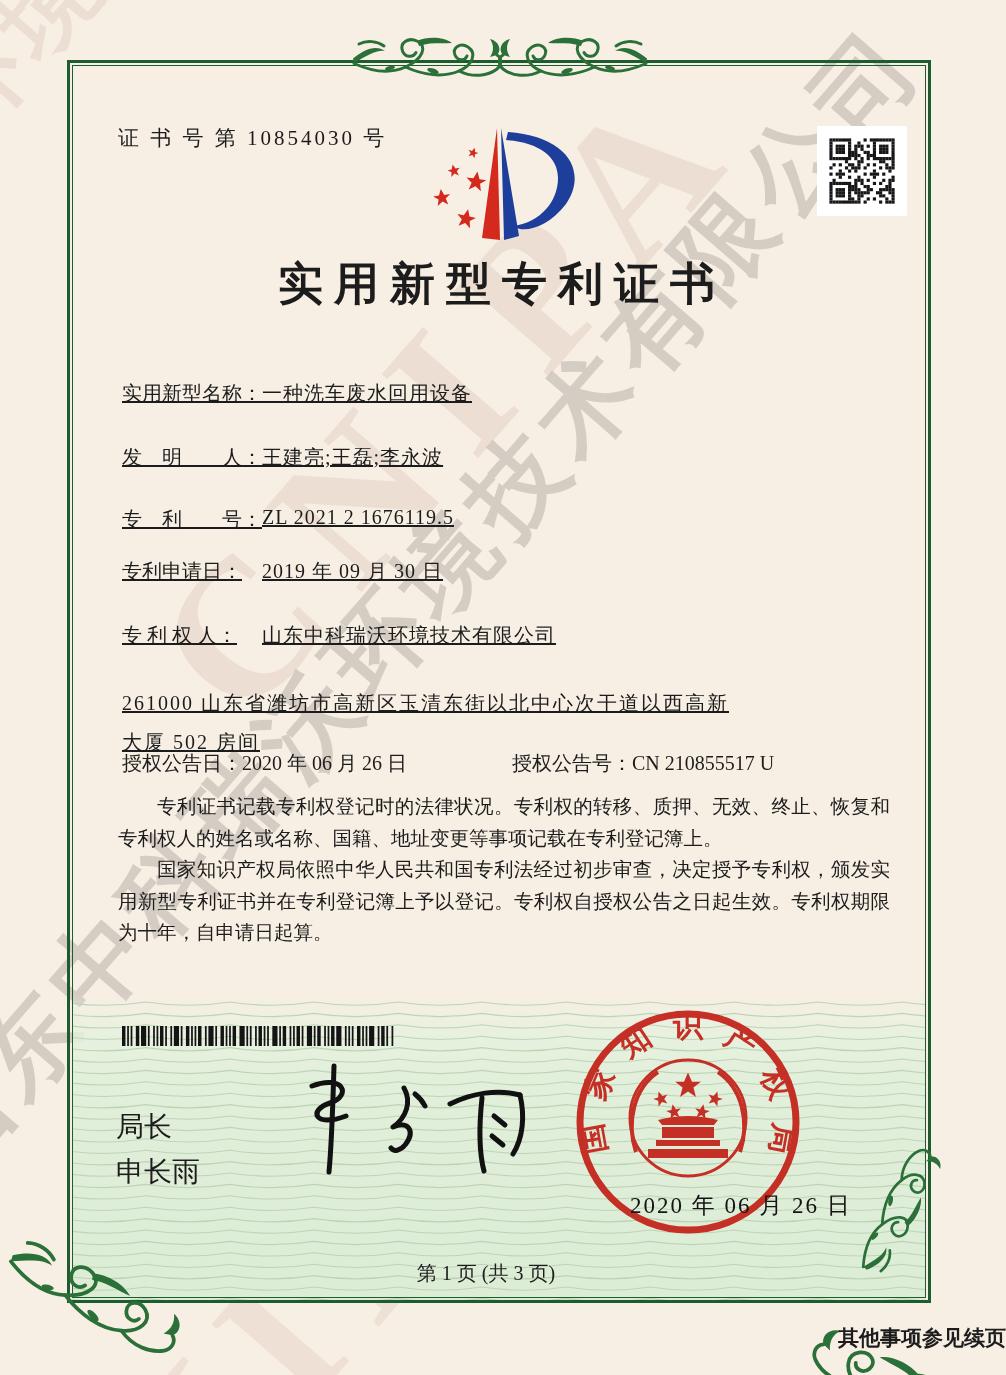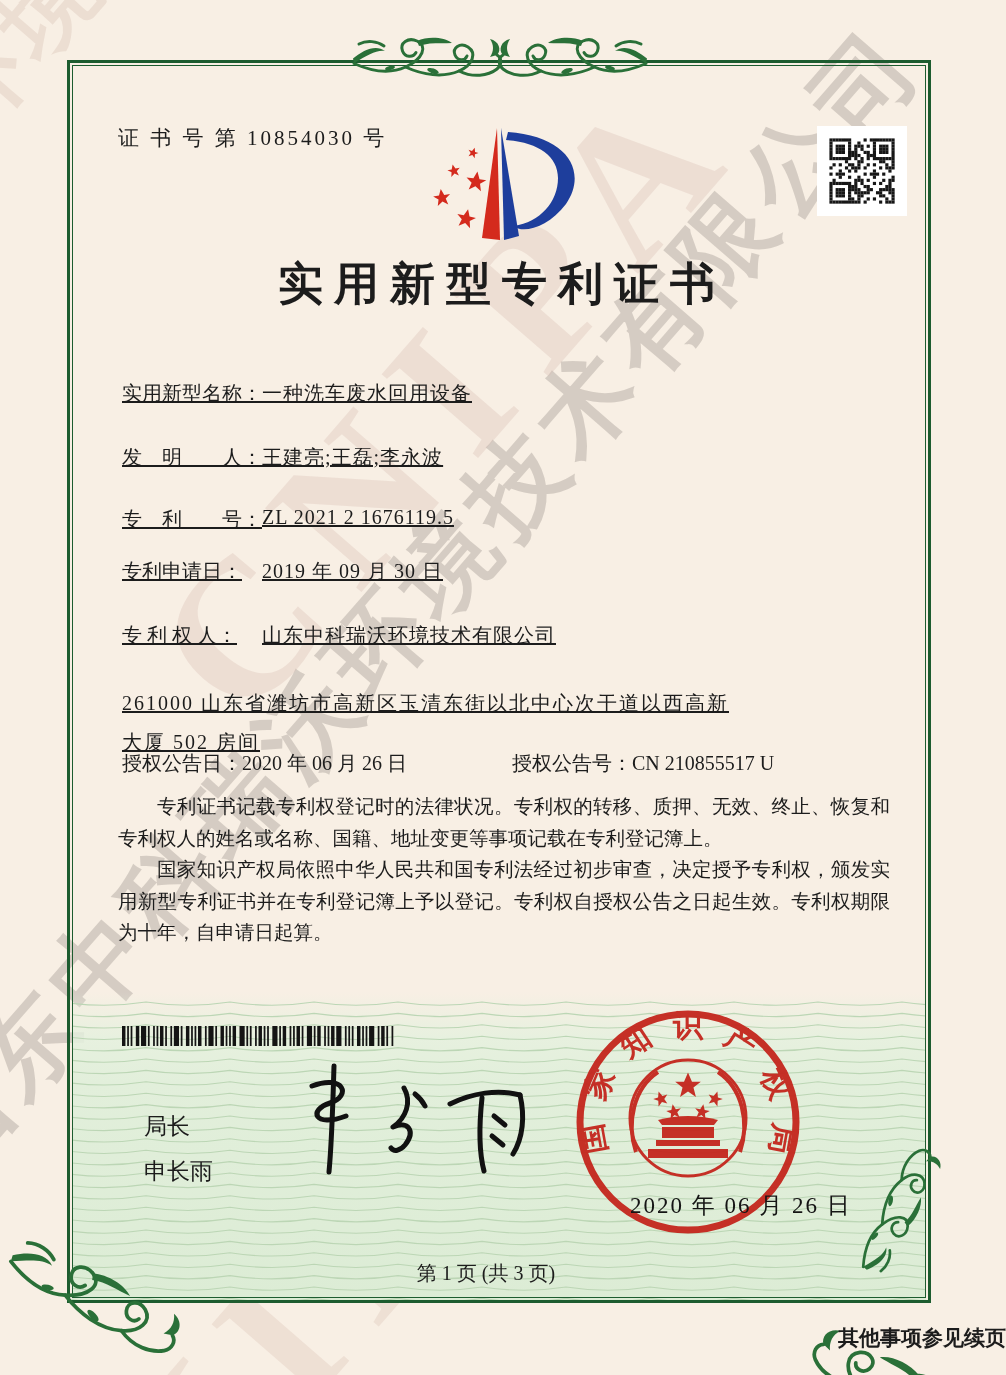--- a/index.html
+++ b/index.html
@@ -43,21 +43,21 @@
   .field{left:122px;z-index:5;font-size:20px;display:flex;text-decoration:underline;}
   .field .lab{width:140px;flex:0 0 140px;}
   .field .val{letter-spacing:1px;}
   .addr .val{width:612px;line-height:39px;letter-spacing:2px;}
   .grantpair{z-index:5;font-size:20px;}
   
   .paras{left:118px;top:791px;width:772px;z-index:5;font-size:19.5px;line-height:31.5px;text-align:justify;}
   .paras p{margin:0;text-indent:2em;}
   
   .barcode{left:122px;top:1026px;z-index:5;}
-  .signerblock{left:144px;top:1104px;z-index:5;font-size:23px;line-height:45px;
+  .signerblock{left:116px;top:1104px;z-index:5;font-size:28px;line-height:45px;
       font-family:"Liberation Sans","DejaVu Sans",sans-serif;}
   .signature{left:272px;top:1058px;z-index:5;}
   .seal{left:572px;top:1006px;z-index:6;opacity:.95;}
   .sealdate{left:630px;top:1190px;z-index:7;font-size:23px;letter-spacing:2px;color:#141414;}
   .pageno{left:0;top:1260px;width:924px;text-align:center;font-size:20px;z-index:5;margin-left:24px;}
   .contnote{left:0;top:1324px;width:1006px;text-align:right;font-size:21px;font-weight:bold;z-index:5;}
 </style>
 </head>
 <body>
 

